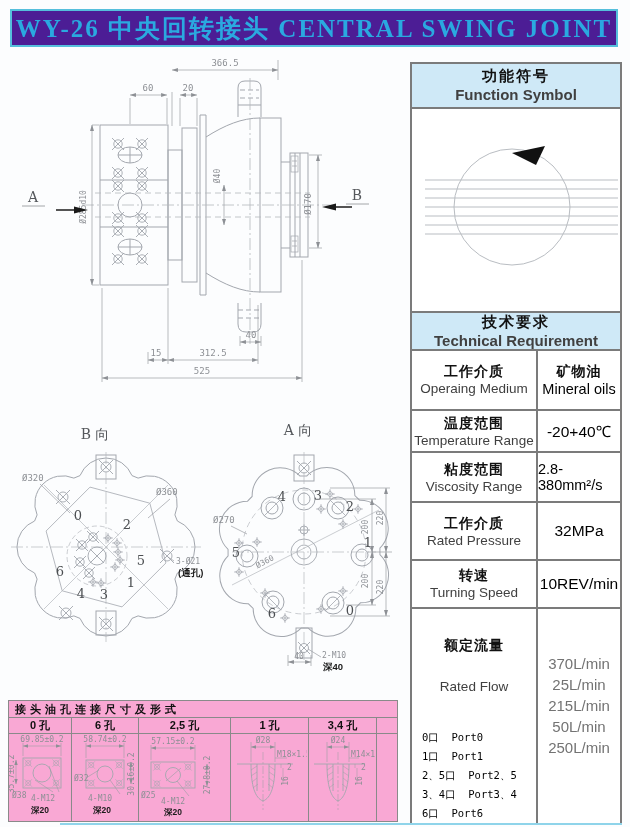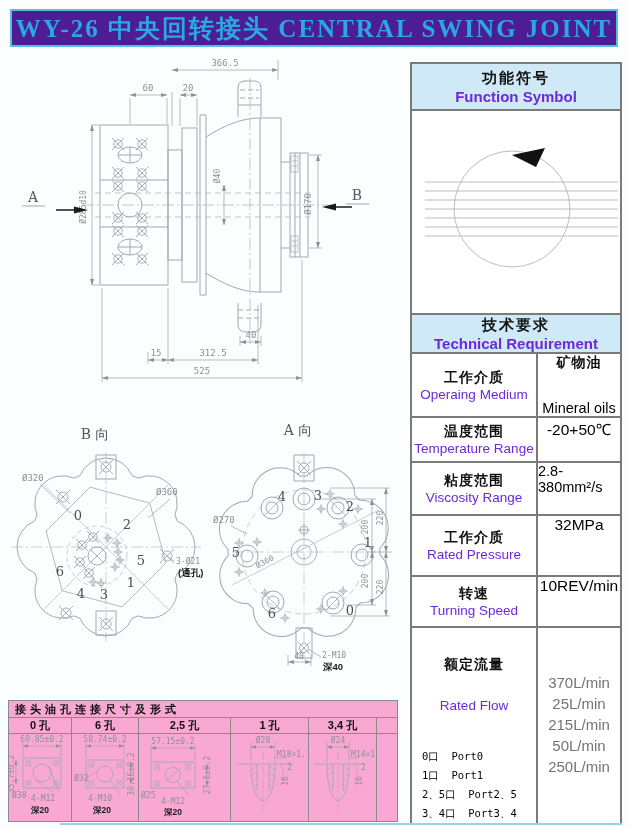--- a/index.html
+++ b/index.html
@@ -10,23 +10,23 @@
   
   .panel{position:absolute;left:410px;top:62px;width:212px;height:763px;border:2px solid #7b7b7b;box-sizing:border-box;
     display:flex;flex-direction:column;background:#fff;}
   .prow{display:flex;flex-direction:column;align-items:center;justify-content:center;border-top:2px solid #7b7b7b;box-sizing:border-box;}
   .prow:first-child{border-top:none;}
   .phead{background:#cfe9f7;color:#16a5e2;}
   .phead .zh{font-weight:bold;font-size:15px;letter-spacing:2px;}
   .phead .en{font-size:15px;font-weight:bold;}
   .spec{flex-direction:row;align-items:stretch;}
   .spec .lab{width:126px;border-right:2px solid #7b7b7b;display:flex;flex-direction:column;align-items:center;justify-content:center;box-sizing:border-box;}
-  .spec .val{flex:1;display:flex;flex-direction:column;align-items:center;justify-content:space-between;}
+  .spec .val{flex:1;display:flex;flex-direction:column;align-items:center;justify-content:center;}
   .zh{font-weight:bold;font-size:14px;color:#111;letter-spacing:1px;}
-  .en{font-size:13.5px;color:#6d28d9;}
+  .en{font-size:13.5px;color:#404040;}
   .vtxt{font-size:14.5px;color:#000;}
   .flow .lab{justify-content:flex-start;padding-top:28px;gap:24px;}
   .ports{margin-top:10px;width:100%;padding-left:10px;box-sizing:border-box;}
   .ports div{font-family:"DejaVu Sans Mono",monospace;font-size:10.5px;color:#000;line-height:19px;white-space:pre;}
   .flow .val{justify-content:flex-start;padding-top:44px;}
   .flow .val div{font-size:15px;line-height:21px;color:#737373;}
   
   svg text{fill:#8d9095;font-family:"DejaVu Sans Mono",monospace;}
   .cad{font-size:9px;}
   .cads{font-size:8px;}
@@ -550,21 +550,21 @@
       <div class="zh">矿物油</div>
       <div class="vtxt">Mineral oils</div>
     </div>
   </div>
   <div class="prow spec" style="height:46px">
     <div class="lab">
       <div class="zh">温度范围</div>
       <div class="en">Temperature Range</div>
     </div>
     <div class="val">
-        <div class="vtxt" style="font-size:15.5px">-20+50℃</div>
+        <div class="vtxt" style="font-size:15.5px">-20+40℃</div>
       </div>
   </div>
   <div class="prow spec" style="height:54px">
     <div class="lab">
       <div class="zh">粘度范围</div>
       <div class="en">Viscosity Range</div>
     </div>
     <div class="val">
         <div class="vtxt">2.8-380mm²/s</div>
       </div>
@@ -589,20 +589,21 @@
   </div>
   <div class="prow spec flow" style="flex:1">
     <div class="lab">
       <div class="zh">额定流量</div>
       <div class="en">Rated Flow</div>
       <div class="ports">
         <div>0口  Port0</div>
         <div>1口  Port1</div>
         <div>2、5口  Port2、5</div>
         <div>3、4口  Port3、4</div>
+        <div>6口  Port6</div>
       </div>
     </div>
     <div class="val">
       <div>370L/min</div>
       <div>25L/min</div>
       <div>215L/min</div>
       <div>50L/min</div>
       <div>250L/min</div>
     </div>
   </div>

